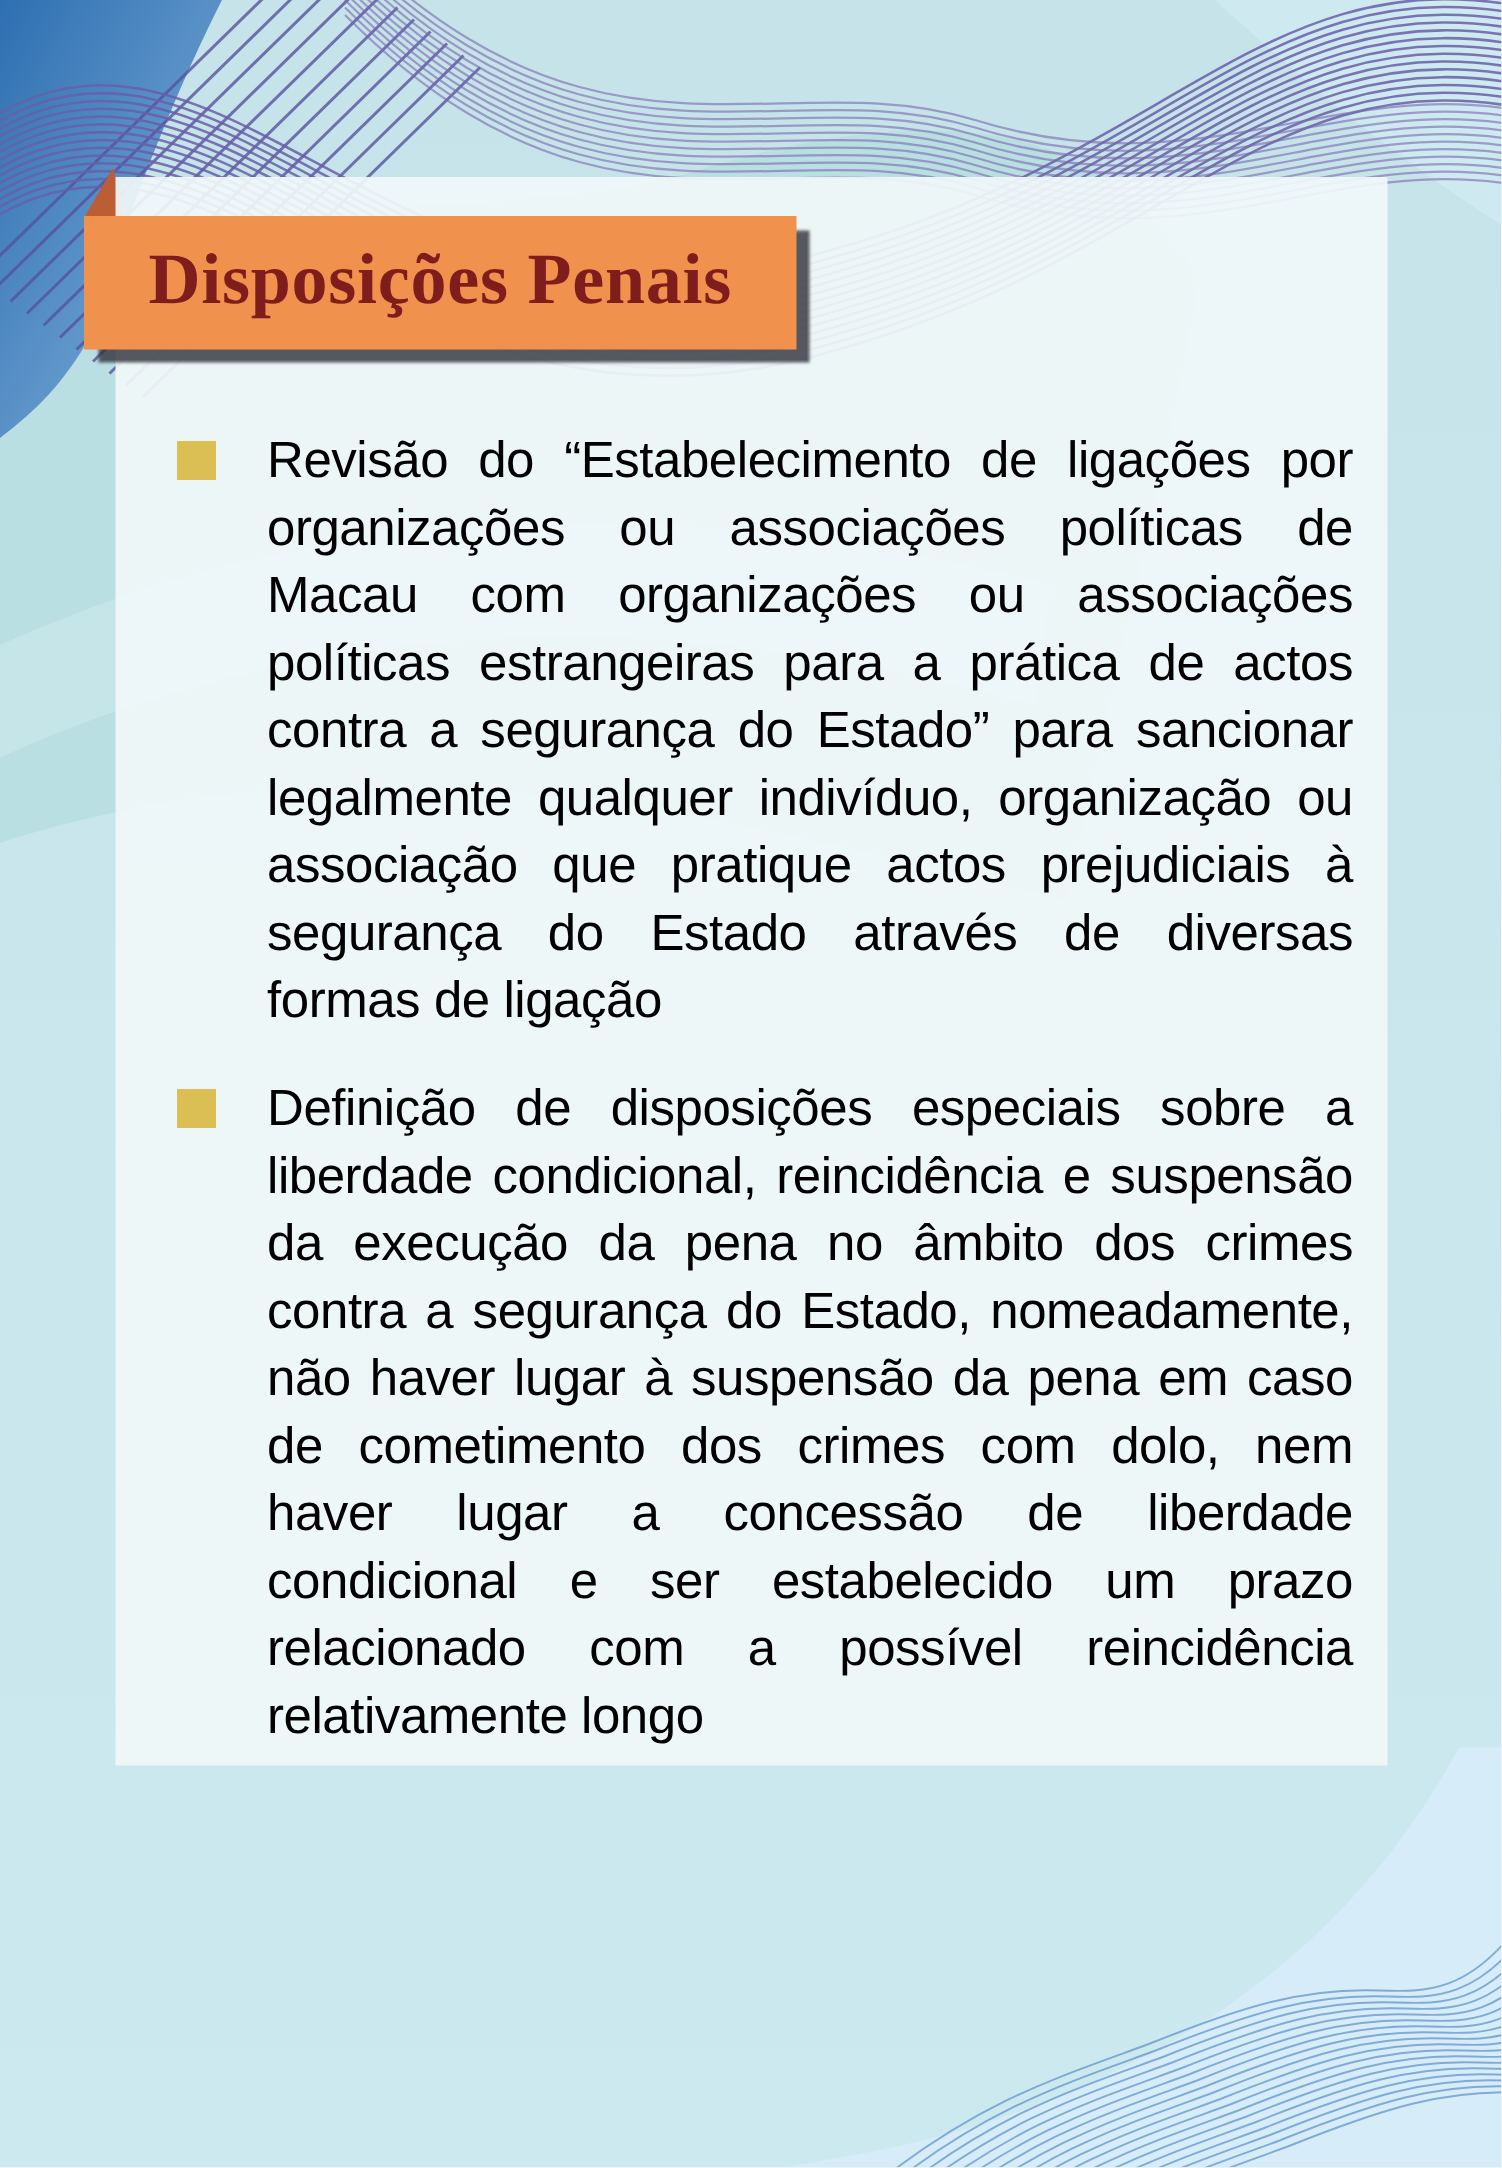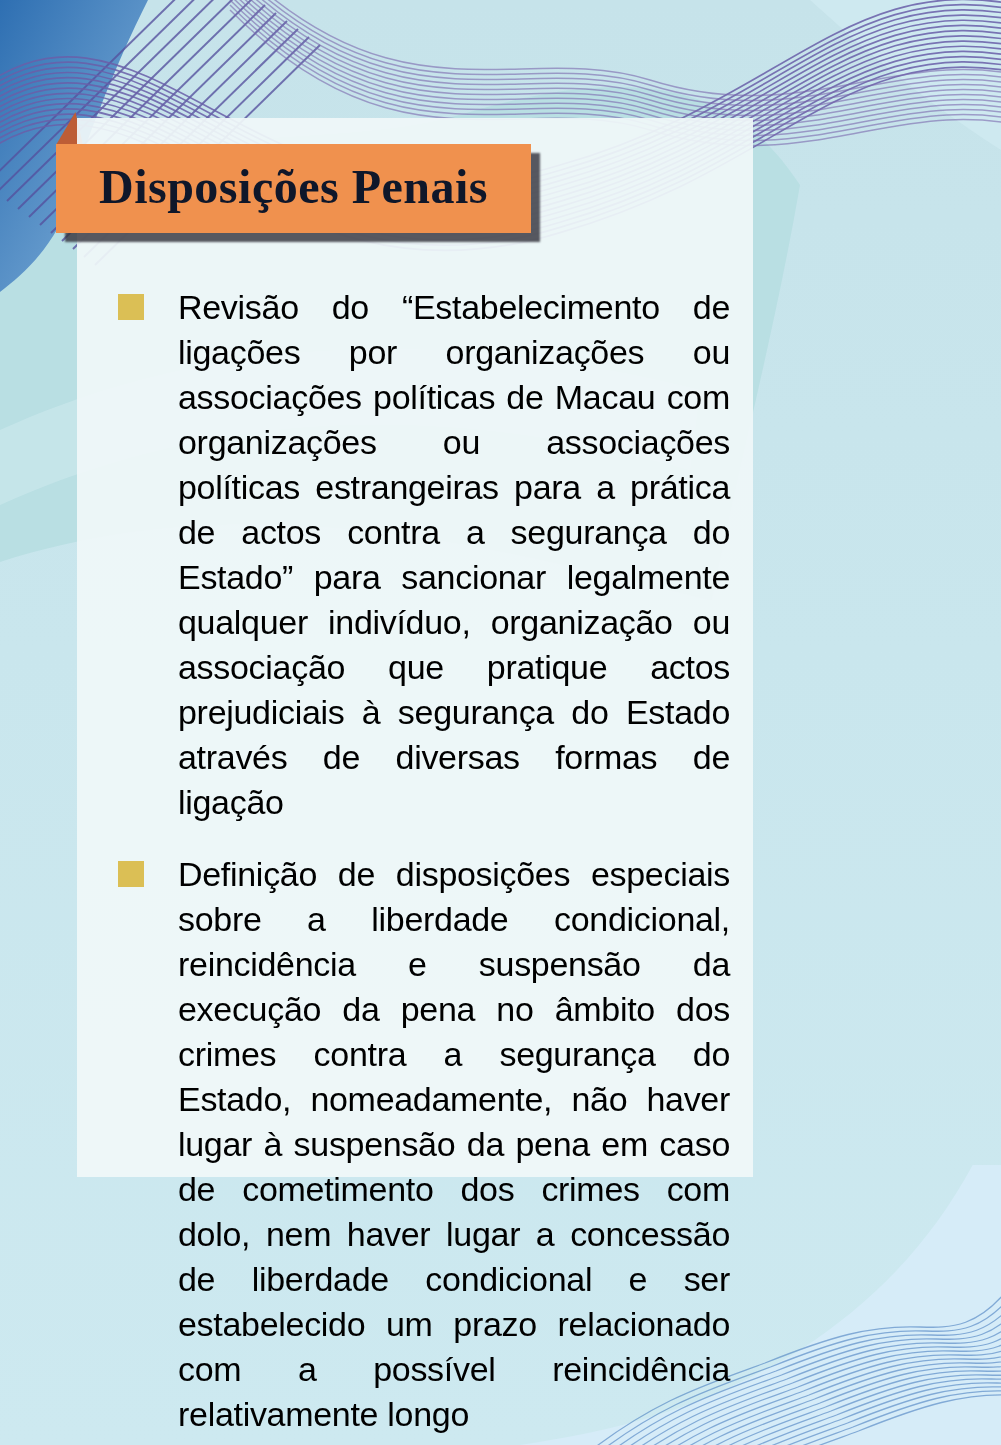--- a/index.html
+++ b/index.html
@@ -20,21 +20,21 @@
     display: block;
   }
   .bg-top    { top: 0; }
   .bg-bottom { bottom: 0; }
 
   
   .content-box {
     position: absolute;
     left: 77px;
     top: 118px;
-    width: 676px;
+    width: 848px;
     height: 1059px;
     background: rgba(240, 247, 249, 0.93);
     box-sizing: border-box;
     padding: 167px 23px 0 41px;
   }
 
   
   .fold {
     position: absolute;
     left: 56px;
@@ -56,21 +56,21 @@
     box-shadow: 9px 9px 2px rgba(52, 52, 62, 0.82);
     display: flex;
     align-items: center;
     justify-content: center;
   }
   .banner-title {
     font-family: "Liberation Serif", "DejaVu Serif", serif;
     font-weight: bold;
     font-size: 48px;
     letter-spacing: 0.5px;
-    color: #0f172a;
+    color: #7f1d1d;
     white-space: nowrap;
     padding-bottom: 4px;
   }
 
   .bullet-item {
     display: grid;
     grid-template-columns: 26px 1fr;
     column-gap: 34px;
     align-items: start;
   }

